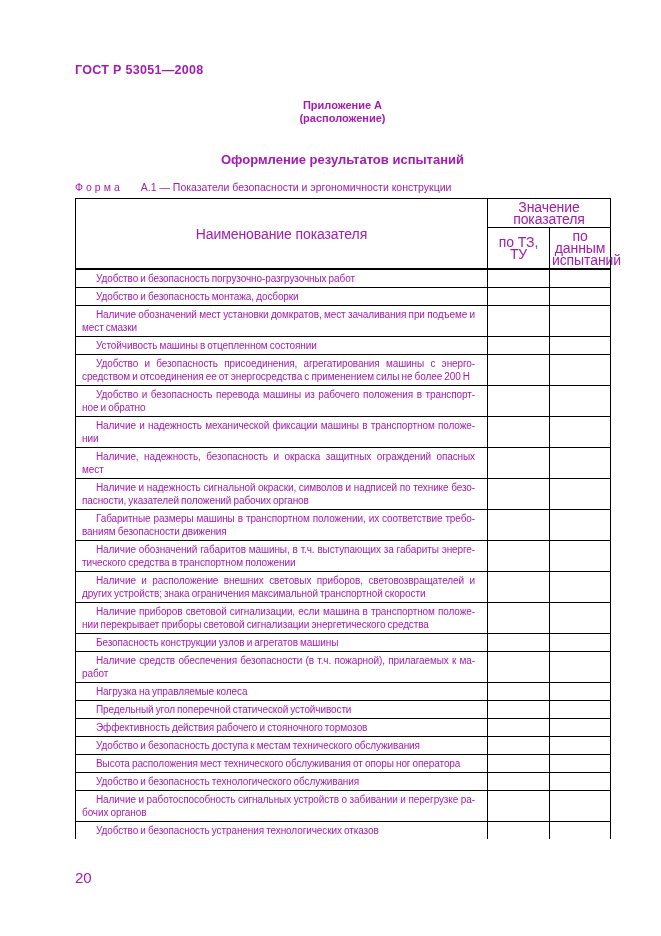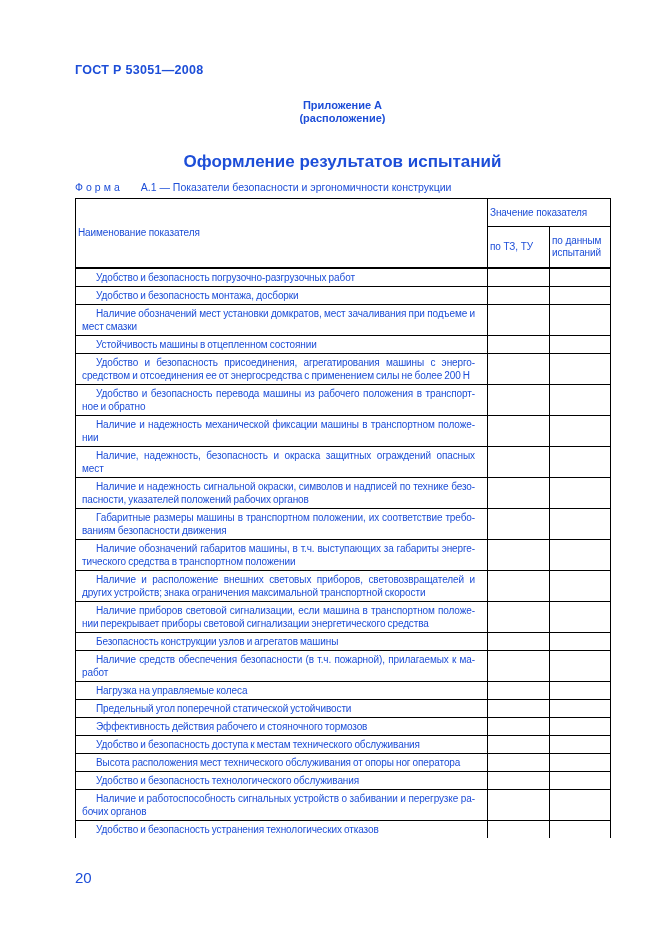--- a/index.html
+++ b/index.html
@@ -3,21 +3,21 @@
 <meta charset="utf-8">
 <style>
   * { margin: 0; padding: 0; box-sizing: border-box; }
   html, body { background: #ffffff; }
   .page {
     position: relative;
     width: 661px;
     height: 936px;
     background: #ffffff;
     font-family: "Liberation Sans", sans-serif;
-    color: #1d4ed8;
+    color: #a21caf;
     overflow: hidden;
   }
   .doc-code {
     position: absolute;
     left: 75px;
     top: 63px;
     font-size: 12.5px;
     font-weight: bold;
     letter-spacing: 0.3px;
   }
@@ -30,21 +30,21 @@
     font-size: 11px;
     font-weight: bold;
     line-height: 13px;
   }
   .page-title {
     position: absolute;
     left: 75px;
     top: 152px;
     width: 535px;
     text-align: center;
-    font-size: 17px;
+    font-size: 13px;
     font-weight: bold;
   }
   .form-caption {
     position: absolute;
     left: 75px;
     top: 181px;
     width: 535px;
     font-size: 10.5px;
   }
   .form-caption .label { letter-spacing: 3px; margin-right: 18px; }
@@ -57,22 +57,22 @@
     table-layout: fixed;
     font-size: 10px;
     letter-spacing: -0.1px;
   }
   col.c-name { width: 412px; }
   col.c-tz   { width: 62px; }
   col.c-test { width: 61px; }
   th, td { border: 1px solid #000; }
   th {
     font-weight: normal;
-    font-size: 10px;
-    text-align: left;
+    font-size: 14px;
+    text-align: center;
     vertical-align: middle;
     line-height: 12px;
     padding: 2px;
   }
   tr.h-top th { height: 28px; }
   tr.h-sub th { height: 41px; }
   th.th-name, th.th-sub { border-bottom: 2px solid #000; }
   td { vertical-align: top; }
   td.td-name { padding: 2px 12px 2px 6px; }
   .row-line { line-height: 13px; word-spacing: -0.5px; }

